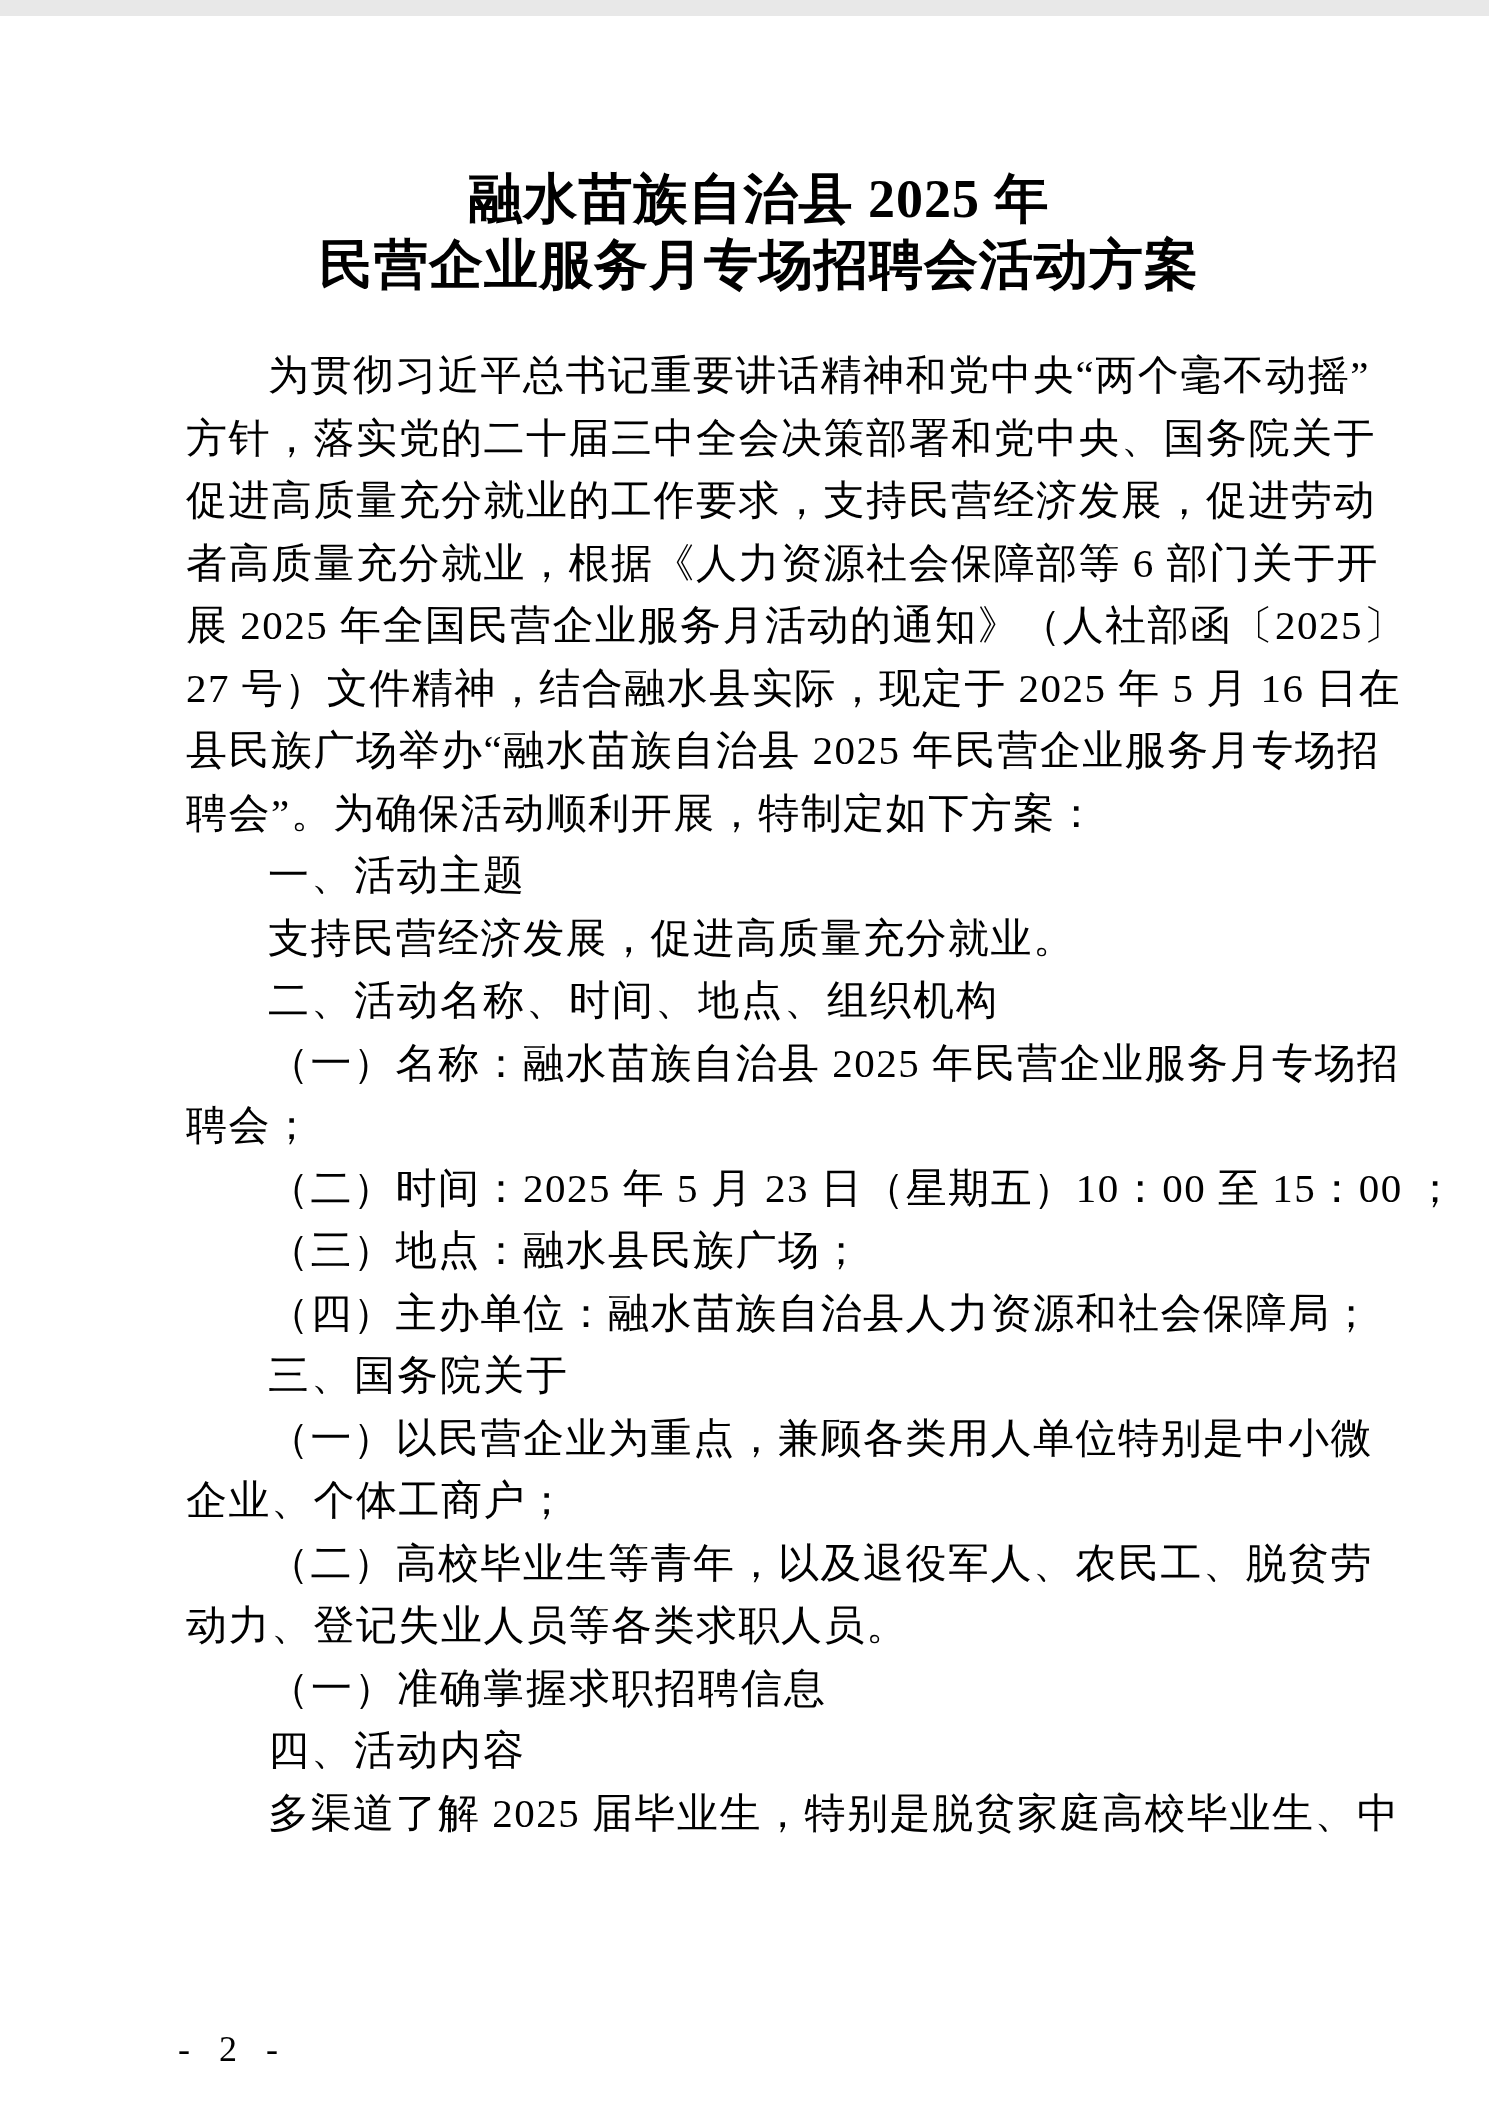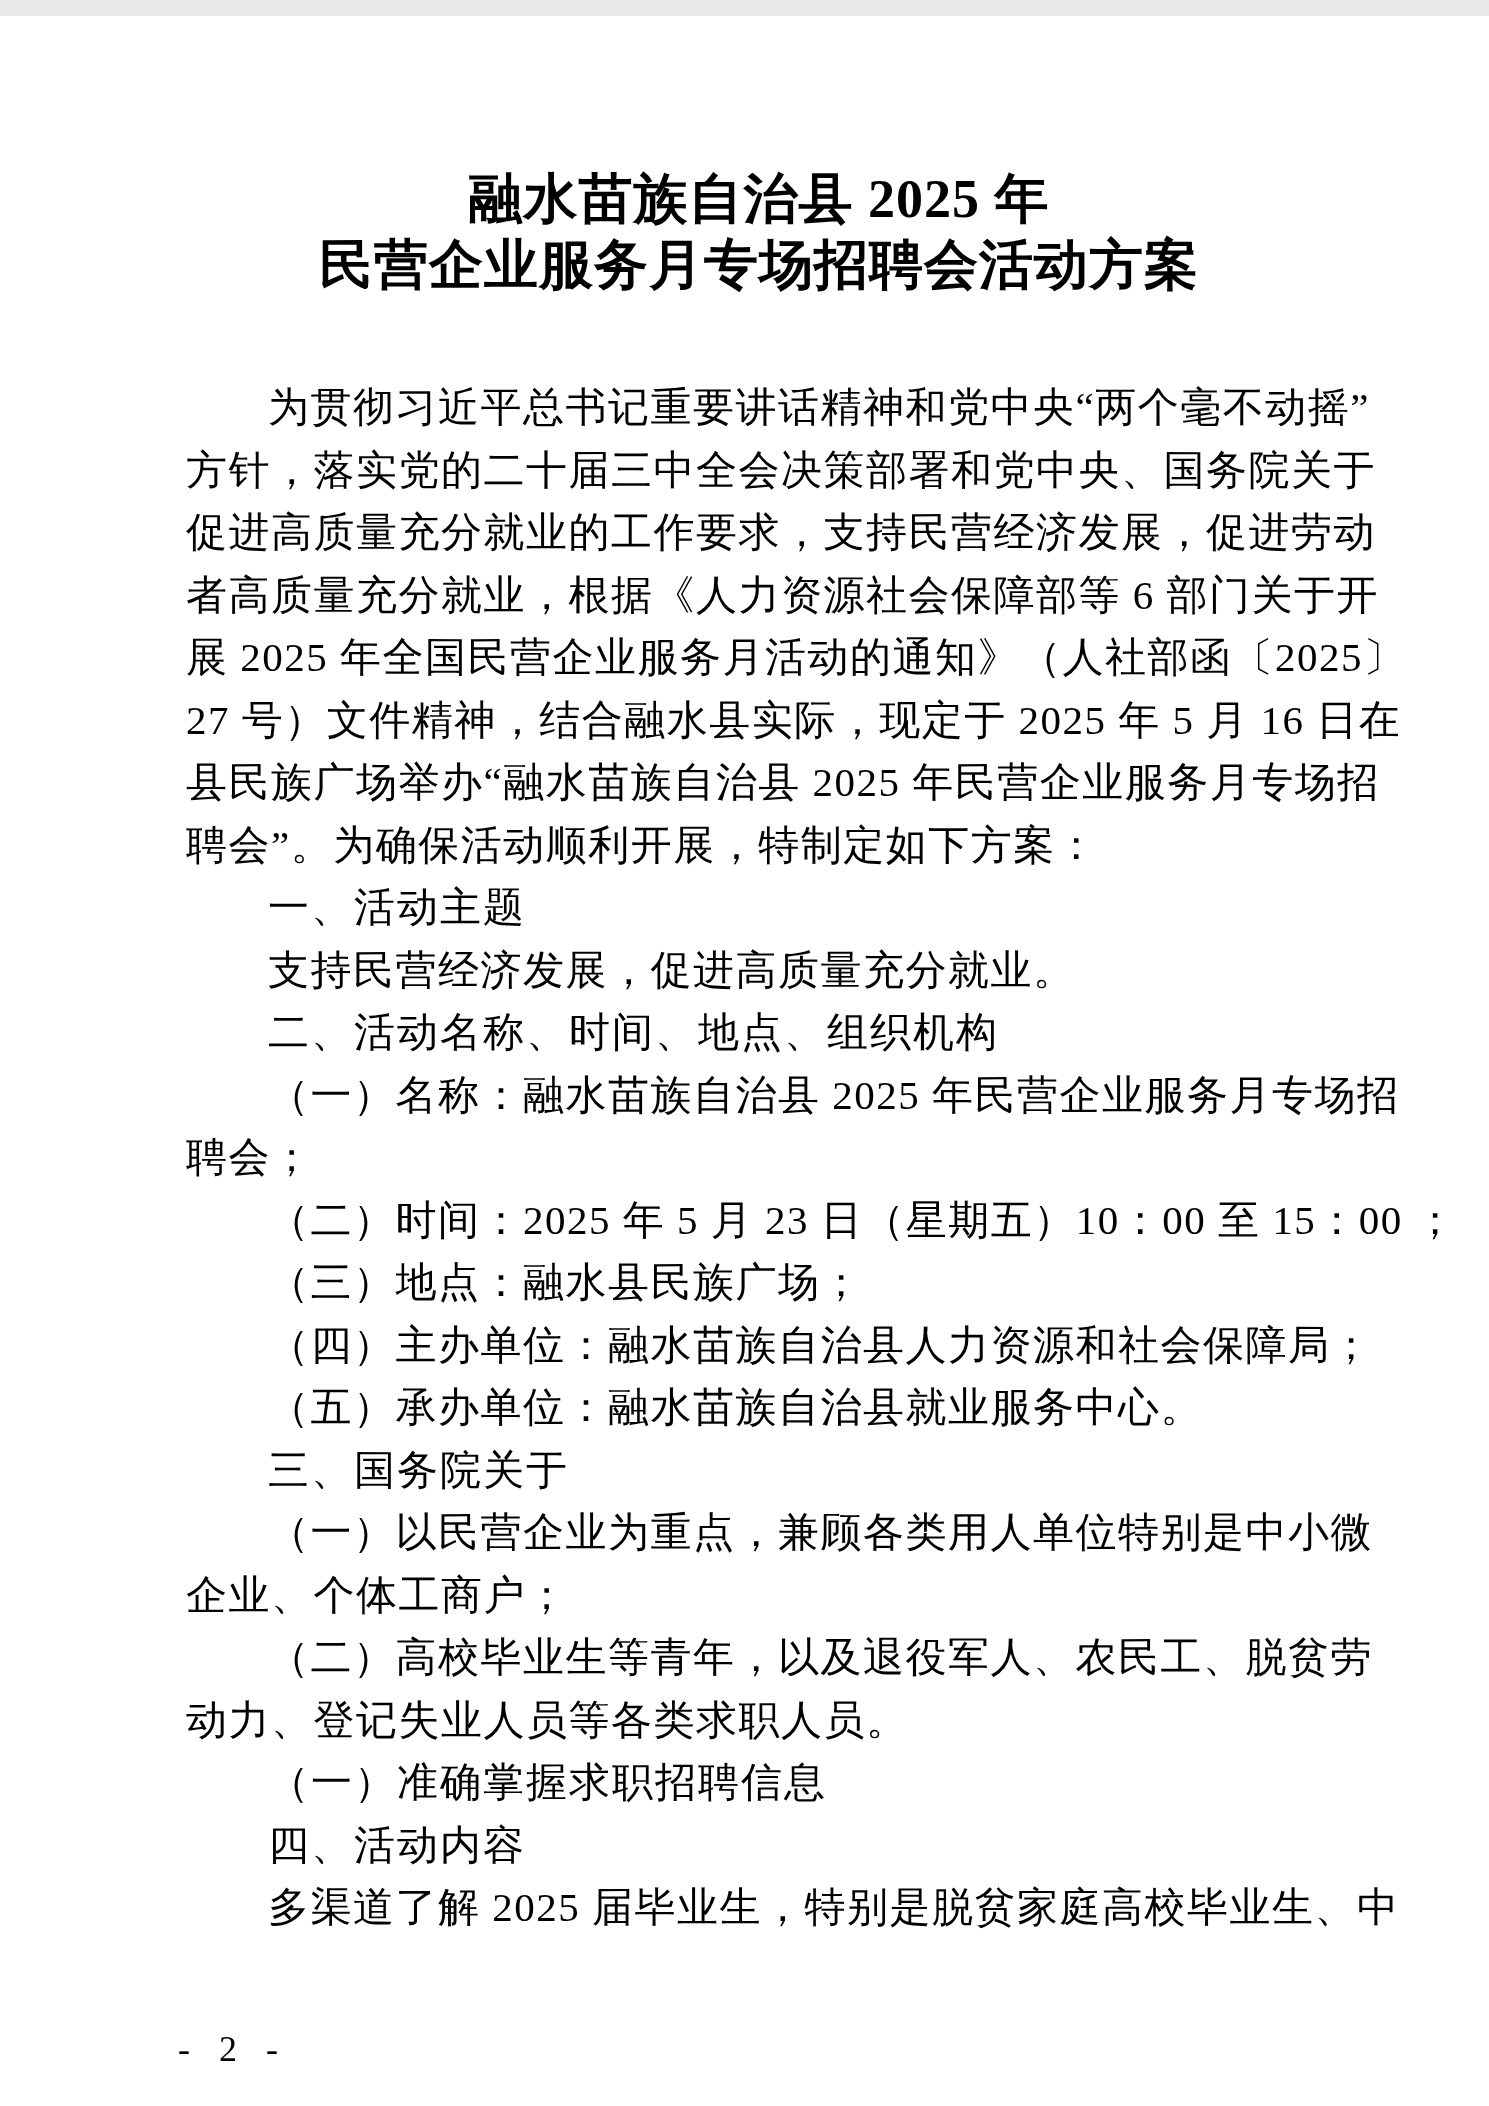--- a/index.html
+++ b/index.html
@@ -24,21 +24,21 @@
     text-align: center;
     font-family: "Liberation Serif", "DejaVu Serif", serif;
     font-weight: 700;
     font-size: 54px;
     line-height: 66px;
     letter-spacing: 1px;
     white-space: nowrap;
   }
   .doc-body {
     position: absolute;
-    top: 360px;
+    top: 328px;
     left: 186px;
     width: 1160px;
     font-family: "Liberation Serif", "DejaVu Serif", serif;
     font-size: 41px;
     line-height: 62.5px;
     letter-spacing: 1.5px;
   }
   .doc-body .line {
     height: 62.5px;
     white-space: nowrap;
@@ -81,21 +81,20 @@
       <div class="line">县民族广场举办“融水苗族自治县 2025 年民营企业服务月专场招</div>
       <div class="line">聘会”。为确保活动顺利开展，特制定如下方案：</div>
       <div class="line indent bold">一、活动主题</div>
       <div class="line indent">支持民营经济发展，促进高质量充分就业。</div>
       <div class="line indent bold">二、活动名称、时间、地点、组织机构</div>
       <div class="line indent">（一）名称：融水苗族自治县 2025 年民营企业服务月专场招</div>
       <div class="line">聘会；</div>
       <div class="line indent">（二）时间：2025 年 5 月 23 日（星期五）10：00 至 15：00 ；</div>
       <div class="line indent">（三）地点：融水县民族广场；</div>
       <div class="line indent">（四）主办单位：融水苗族自治县人力资源和社会保障局；</div>
-      <div class="line indent">（五）承办单位：融水苗族自治县就业服务中心。</div>
       <div class="line indent bold">三、国务院关于</div>
       <div class="line indent">（一）以民营企业为重点，兼顾各类用人单位特别是中小微</div>
       <div class="line">企业、个体工商户；</div>
       <div class="line indent">（二）高校毕业生等青年，以及退役军人、农民工、脱贫劳</div>
       <div class="line">动力、登记失业人员等各类求职人员。</div>
       <div class="line indent bold">（一）准确掌握求职招聘信息</div>
       <div class="line indent bold">四、活动内容</div>
       <div class="line indent">多渠道了解 2025 届毕业生，特别是脱贫家庭高校毕业生、中</div>
     </div>
 

